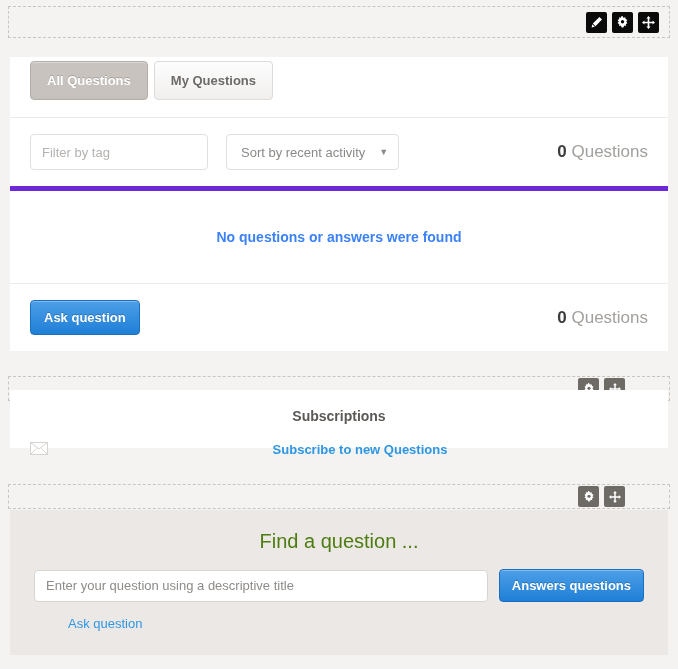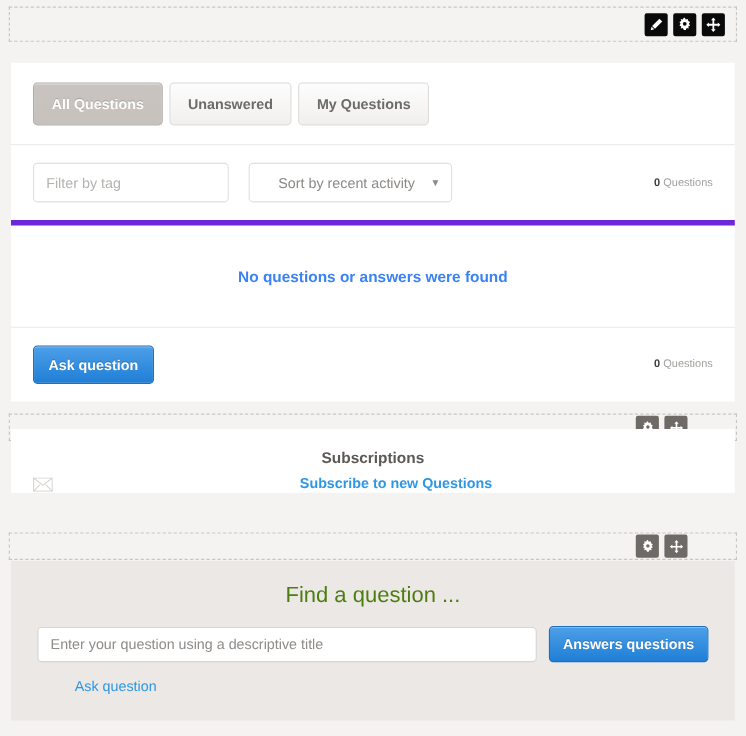--- a/index.html
+++ b/index.html
@@ -49,21 +49,21 @@
   .card {
     position: absolute;
     left: 10px;
     top: 57px;
     width: 658px;
     background: #ffffff;
   }
 
   
   .tabs-row {
-    padding: 18px 20px 17px 20px;
+    padding: 4px 20px 17px 20px;
     display: flex;
     gap: 6px;
     border-bottom: 1px solid #eceaea;
     box-sizing: border-box;
   }
   .tab {
     font-size: 13px;
     font-weight: bold;
     padding: 11px 16px;
     border-radius: 4px;
@@ -108,31 +108,31 @@
   .sort-select {
     margin-left: 18px;
     height: 36px;
     min-width: 162px;
     border: 1px solid #e2e0de;
     border-radius: 4px;
     background: #fff;
     display: flex;
     align-items: center;
     justify-content: space-between;
-    padding: 0 10px 0 26px;
+    padding: 0 10px 0 14px;
     font-size: 13px;
     color: #8c8986;
     cursor: pointer;
     box-sizing: border-box;
   }
   .caret { color: #8c8986; font-size: 9px; margin-left: 14px; }
 
   .count {
     margin-left: auto;
-    font-size: 10px;
+    font-size: 17px;
     color: #a3a09d;
     white-space: nowrap;
   }
   .count b { color: #3d3d3d; font-weight: bold; }
 
   
   .empty-row {
     height: 92px;
     display: flex;
     align-items: center;
@@ -177,23 +177,23 @@
     box-sizing: border-box;
   }
   .subs-title {
     text-align: center;
     font-size: 14px;
     font-weight: bold;
     color: #5b5855;
     padding-top: 18px;
   }
   .subs-line {
-    margin-top: 8px;
-    display: flex;
-    align-items: flex-end;
+    margin-top: 18px;
+    display: flex;
+    align-items: flex-start;
     padding: 0 20px;
     box-sizing: border-box;
     gap: 40px;
   }
   .env-icon { width: 18px; height: 13px; flex: 0 0 auto; }
   .subs-link {
     margin: 0 auto;
     color: #2e97e3;
     font-size: 13px;
     font-weight: bold;
@@ -270,21 +270,20 @@
     <svg width="13" height="13" viewBox="0 0 16 16" aria-hidden="true">
       <path fill="#fff" d="M8 0l2.6 3H9v4h4V5.4L16 8l-3 2.6V9H9v4h1.6L8 16l-2.6-3H7V9H3v1.6L0 8l3-2.6V7h4V3H5.4z"></path>
     </svg>
   </span>
 </div>
 
 <div class="card">
 
   <div class="tabs-row">
     <div class="tab active">All Questions</div>
-    <div class="tab">Unanswered</div>
     <div class="tab">My Questions</div>
   </div>
 
   <div class="filter-row">
     <input class="tag-input" type="text" placeholder="Filter by tag" style="">
     <div class="sort-select">
       <span>Sort by recent activity</span>
       <span class="caret">▼</span>
     </div>
     <div class="count">

